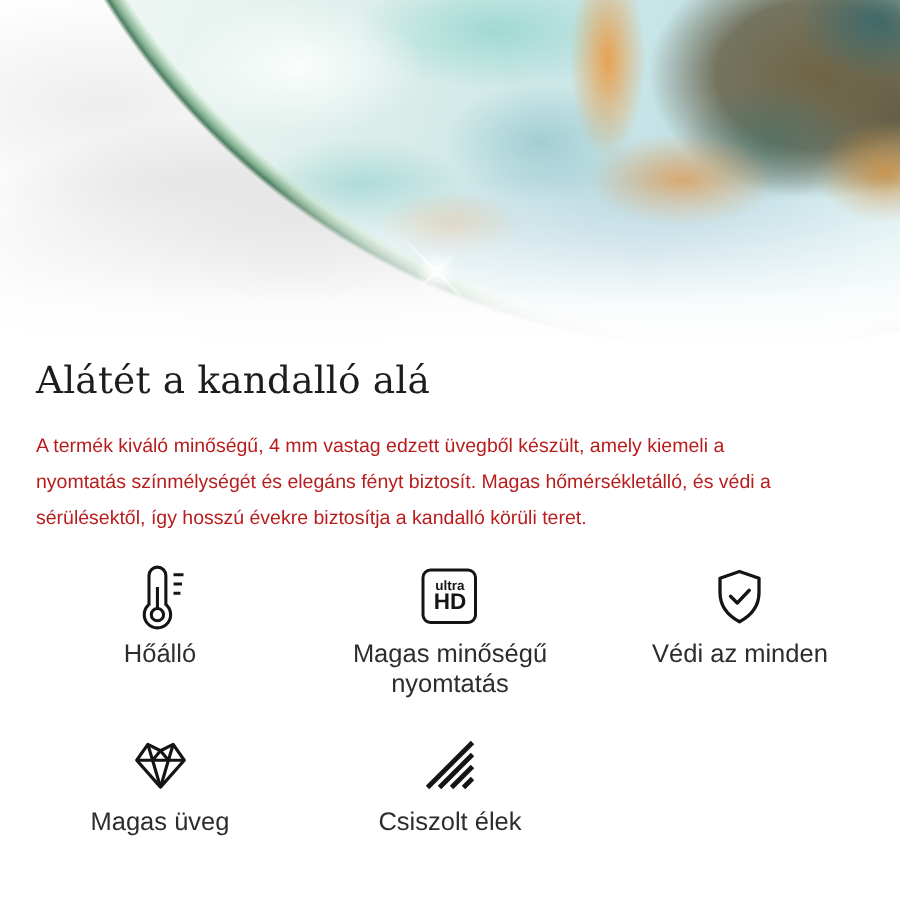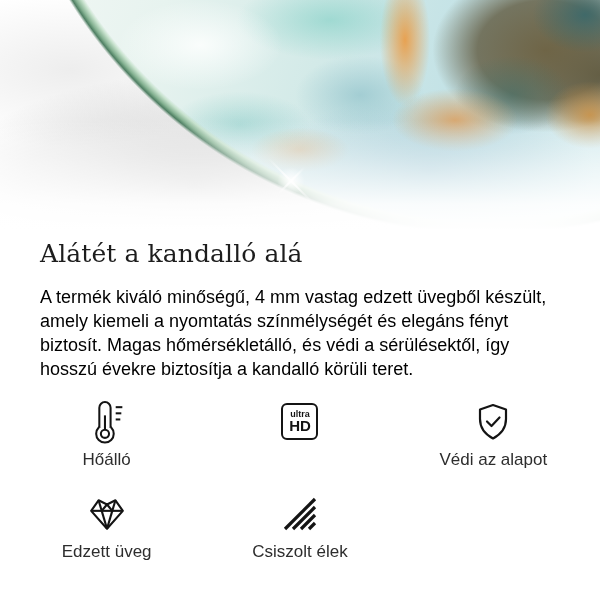--- a/index.html
+++ b/index.html
@@ -44,24 +44,24 @@
   .sparkle{position:absolute;left:291px;top:181px;width:0;height:0;}
   .sparkle .glow{position:absolute;left:-15px;top:-15px;width:30px;height:30px;border-radius:50%;
     background:radial-gradient(circle, rgba(255,255,255,0.98) 0%, rgba(255,255,255,0) 65%);}
   .sparkle .beam-a{position:absolute;left:-32px;top:-1px;width:64px;height:2px;transform:rotate(45deg);
     background:linear-gradient(90deg, rgba(255,255,255,0) 0%, #fff 50%, rgba(255,255,255,0) 100%);}
   .sparkle .beam-b{position:absolute;left:-19px;top:-1px;width:38px;height:2px;transform:rotate(-45deg);
     background:linear-gradient(90deg, rgba(255,255,255,0) 0%, #fff 50%, rgba(255,255,255,0) 100%);}
   .hero-fade{position:absolute;inset:0;pointer-events:none;
     background:linear-gradient(to bottom, rgba(255,255,255,0) 52%, rgba(255,255,255,0.55) 72%, rgba(255,255,255,0.92) 88%, #fff 99%);}
   
-  .content{padding:0 40px;}
+  .content{padding:0 24px;}
   .page-title{margin:6px 0 0 0;font-family:"DejaVu Serif","Liberation Serif",serif;
     font-weight:400;font-size:25px;line-height:32px;color:#1d1d1d;letter-spacing:0.1px;}
-  .description{margin:15px 0 0 0;font-size:18px;line-height:24px;color:#000000;max-width:522px;}
+  .description{margin:15px 0 0 0;font-size:13px;line-height:24px;color:#b91c1c;max-width:522px;}
   
   .features{margin-top:19px;padding:0 10px;display:grid;grid-template-columns:repeat(3,1fr);row-gap:22px;}
   .feature{display:flex;flex-direction:column;align-items:center;}
   .feature-icon{height:43px;display:flex;align-items:center;justify-content:center;}
   .feature-label{margin-top:7px;font-size:17px;color:#2d2d2d;text-align:center;}
   .uhd-box{width:37px;height:37px;border:2.5px solid #141414;border-radius:6px;box-sizing:border-box;
     display:flex;flex-direction:column;align-items:center;justify-content:center;color:#141414;}
   .uhd-top{font-size:9px;font-weight:bold;line-height:9px;}
   .uhd-bottom{font-size:15px;font-weight:bold;line-height:14px;}
   svg{display:block;}
@@ -105,46 +105,47 @@
     <div class="feature-label">Hőálló</div>
   </div>
 
   <div class="feature">
     <div class="feature-icon">
       <div class="uhd-box">
         <span class="uhd-top">ultra</span>
         <span class="uhd-bottom">HD</span>
       </div>
     </div>
+    <div class="feature-label">Magas minőségű nyomtatás</div>
   </div>
 
   <div class="feature">
     <div class="feature-icon">
       <svg width="40" height="40" viewBox="0 0 40 40" fill="none" stroke="#141414" stroke-width="2.2" stroke-linejoin="round">
         <path d="M20 3 L33 7.5 V17 C33 26 27.5 32.5 20 36.5 C12.5 32.5 7 26 7 17 V7.5 Z"></path>
         <path d="M14 19.5 L18.5 24 L26.5 15.5" stroke-linecap="round"></path>
       </svg>
     </div>
-    <div class="feature-label">Védi az alapot</div>
+    <div class="feature-label">Védi az minden</div>
   </div>
 
   <div class="feature">
     <div class="feature-icon">
       <svg width="38" height="36" viewBox="0 0 36 34" fill="none" stroke="#141414" stroke-width="2" stroke-linejoin="round">
         <path d="M3 14 L10 4 L18 8 L26 4 L33 14 L18 31 Z"></path>
         <line x1="3" y1="14" x2="33" y2="14"></line>
         <line x1="10" y1="4" x2="13" y2="14"></line>
         <line x1="26" y1="4" x2="23" y2="14"></line>
         <line x1="18" y1="8" x2="13" y2="14"></line>
         <line x1="18" y1="8" x2="23" y2="14"></line>
         <line x1="13" y1="14" x2="18" y2="31"></line>
         <line x1="23" y1="14" x2="18" y2="31"></line>
       </svg>
     </div>
-    <div class="feature-label">Edzett üveg</div>
+    <div class="feature-label">Magas üveg</div>
   </div>
 
   <div class="feature">
     <div class="feature-icon">
       <svg width="38" height="38" viewBox="0 0 38 38" stroke="#141414" stroke-width="3.2">
         <line x1="4" y1="34" x2="34" y2="4"></line>
         <line x1="12" y1="34" x2="34" y2="12"></line>
         <line x1="20" y1="34" x2="34" y2="20"></line>
         <line x1="28" y1="34" x2="34" y2="28"></line>
       </svg>

